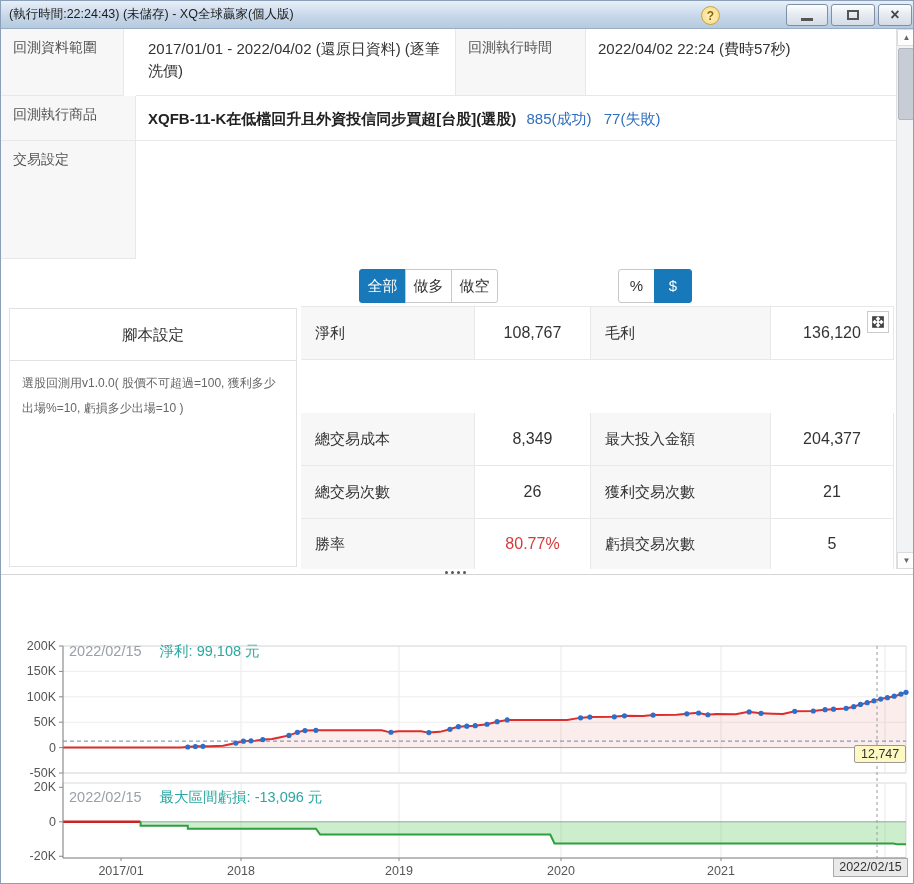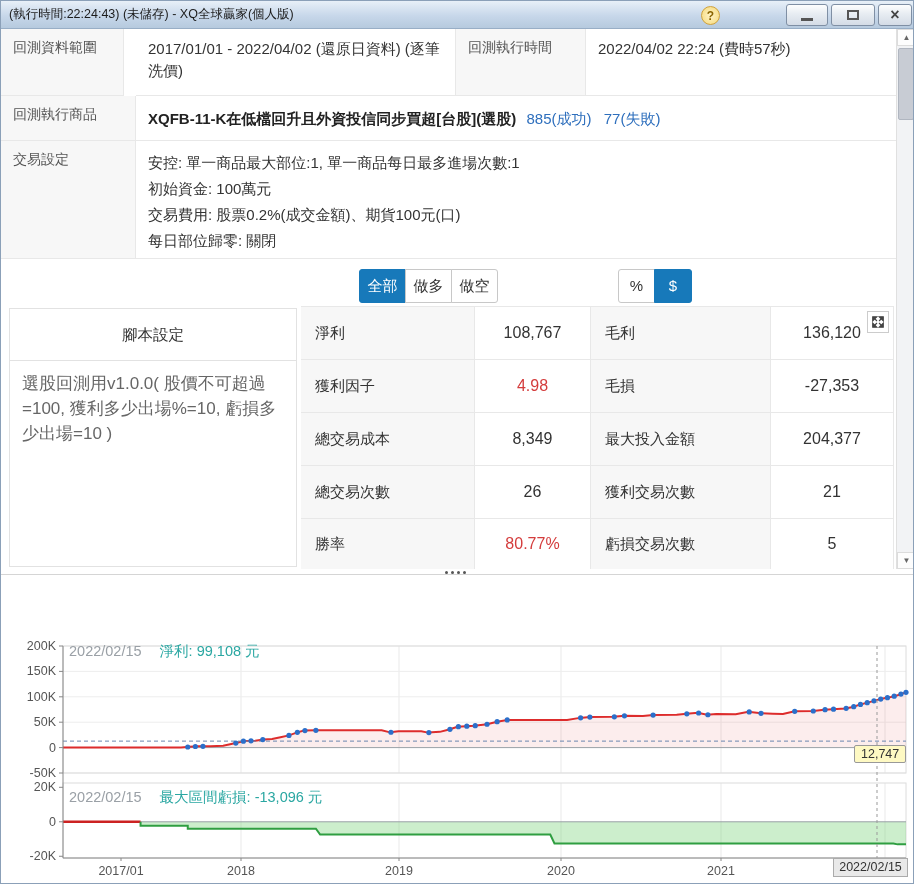--- a/index.html
+++ b/index.html
@@ -35,21 +35,21 @@
     font-size:15px; text-align:center; line-height:32px; cursor:pointer; }
   .btn.active { background:#1779ba; border-color:#1779ba; color:#fff; }
   .btn.rounded-l { border-radius:3px 0 0 3px; }
   .btn.rounded-r { border-radius:0 3px 3px 0; }
 
   
   #script-panel { position:absolute; left:8px; top:307px; width:288px; height:259px;
     border:1px solid #e2e2e2; background:#fff; }
   #script-header { height:52px; border-bottom:1px solid #e2e2e2; text-align:center; line-height:52px;
     font-size:15.5px; color:#333; }
-  #script-body { padding:10px 12px; font-size:17px; color:#666; line-height:25px; }
+  #script-body { padding:10px 12px; font-size:12px; color:#666; line-height:25px; }
 
   
   #stats { position:absolute; left:300px; top:305px; width:593px; height:263px; border-top:1px solid #e8e8e8; }
   .srow { position:absolute; left:0; width:593px; display:flex; }
   .scell { border-right:1px solid #e8e8e8; border-bottom:1px solid #e8e8e8; height:100%; }
   .s-label { background:#f7f7f7; color:#333; font-size:15px; padding-left:14px; display:flex; align-items:center; }
   .s-value { background:#fff; color:#333; font-size:16px; display:flex; align-items:center; justify-content:center; }
   .red { color:#d43c3c; }
 
   .expand-box { position:absolute; width:22px; height:22px; border:1px solid #ccc; background:#fff;
@@ -112,50 +112,38 @@
   <div class="cell val" style="left:585px;top:28px;width:310px;height:67px;border-right:none;">2022/04/02 22:24 (費時57秒)</div>
 
   <div class="cell lbl" style="left:0;top:95px;width:135px;height:45px;">回測執行商品</div>
   <div class="cell val" style="left:135px;top:95px;width:760px;height:45px;border-right:none;white-space:nowrap;line-height:27px;">
     <span class="val-strong">XQFB-11-K在低檔回升且外資投信同步買超[台股](選股)</span>
     <span class="link-blue" style="margin-left:6px;">885(成功)</span>
     <span class="link-blue" style="margin-left:8px;">77(失敗)</span>
   </div>
 
   <div class="cell lbl" style="left:0;top:140px;width:135px;height:118px;">交易設定</div>
-  <div class="cell val" style="left:135px;top:140px;width:760px;height:118px;border-right:none;">
-    <div class="settings-line">安控: 單一商品最大部位:1, 單一商品每日最多進場次數:1</div>
-    <div class="settings-line">初始資金: 100萬元</div>
-    <div class="settings-line">交易費用: 股票0.2%(成交金額)、期貨100元(口)</div>
-    <div class="settings-line">每日部位歸零: 關閉</div>
-  </div>
 
   <div class="btn active rounded-l" style="left:358px;top:268px;width:47px;">全部</div>
   <div class="btn" style="left:404px;top:268px;width:47px;">做多</div>
   <div class="btn rounded-r" style="left:450px;top:268px;width:47px;">做空</div>
   <div class="btn rounded-l" style="left:617px;top:268px;width:37px;">%</div>
   <div class="btn active rounded-r" style="left:653px;top:268px;width:38px;">$</div>
 
   <div id="script-panel">
     <div id="script-header">腳本設定</div>
     <div id="script-body">選股回測用v1.0.0( 股價不可超過=100, 獲利多少出場%=10, 虧損多少出場=10 )</div>
   </div>
 
   <div id="stats">
     <div class="srow" style="top:0;height:53px;">
       <div class="scell s-label" style="width:174px;">淨利</div>
       <div class="scell s-value" style="width:116px;">108,767</div>
       <div class="scell s-label" style="width:180px;">毛利</div>
       <div class="scell s-value" style="width:123px;">136,120</div>
-    </div>
-    <div class="srow" style="top:53px;height:53px;">
-      <div class="scell s-label" style="width:174px;">獲利因子</div>
-      <div class="scell s-value red" style="width:116px;">4.98</div>
-      <div class="scell s-label" style="width:180px;">毛損</div>
-      <div class="scell s-value" style="width:123px;">-27,353</div>
     </div>
     <div class="srow" style="top:106px;height:53px;">
       <div class="scell s-label" style="width:174px;">總交易成本</div>
       <div class="scell s-value" style="width:116px;">8,349</div>
       <div class="scell s-label" style="width:180px;">最大投入金額</div>
       <div class="scell s-value" style="width:123px;">204,377</div>
     </div>
     <div class="srow" style="top:159px;height:53px;">
       <div class="scell s-label" style="width:174px;">總交易次數</div>
       <div class="scell s-value" style="width:116px;">26</div>

